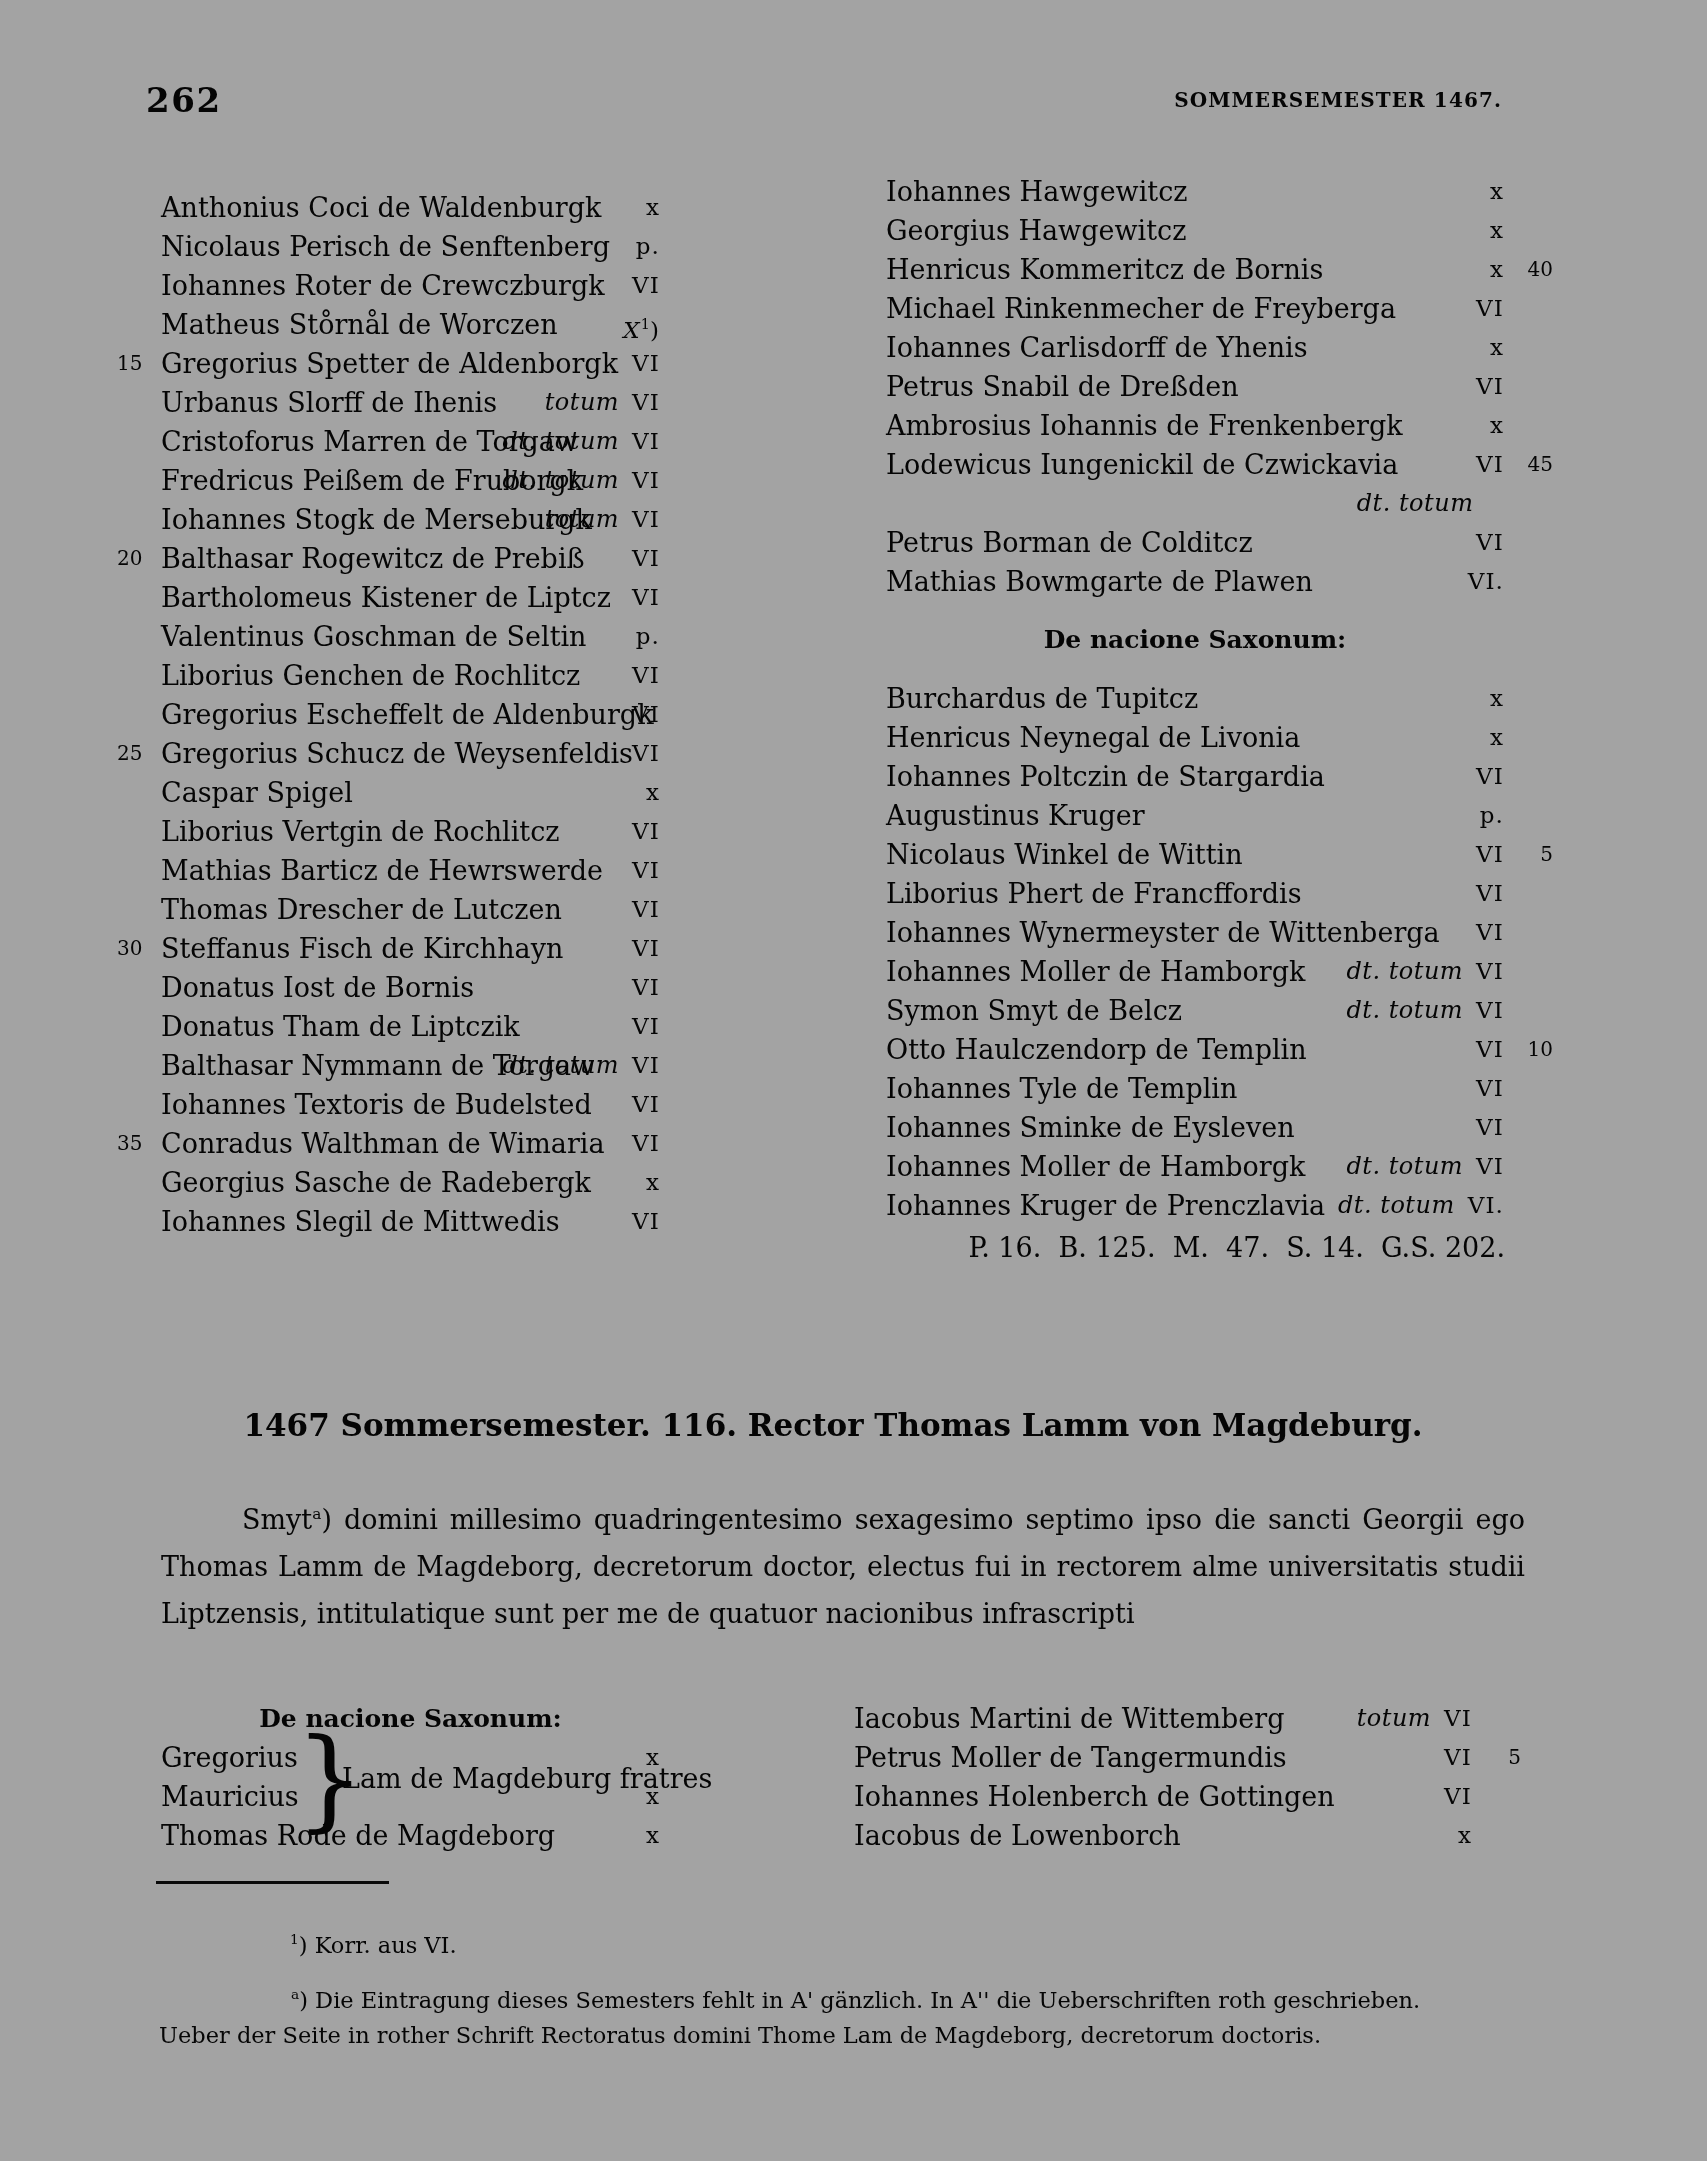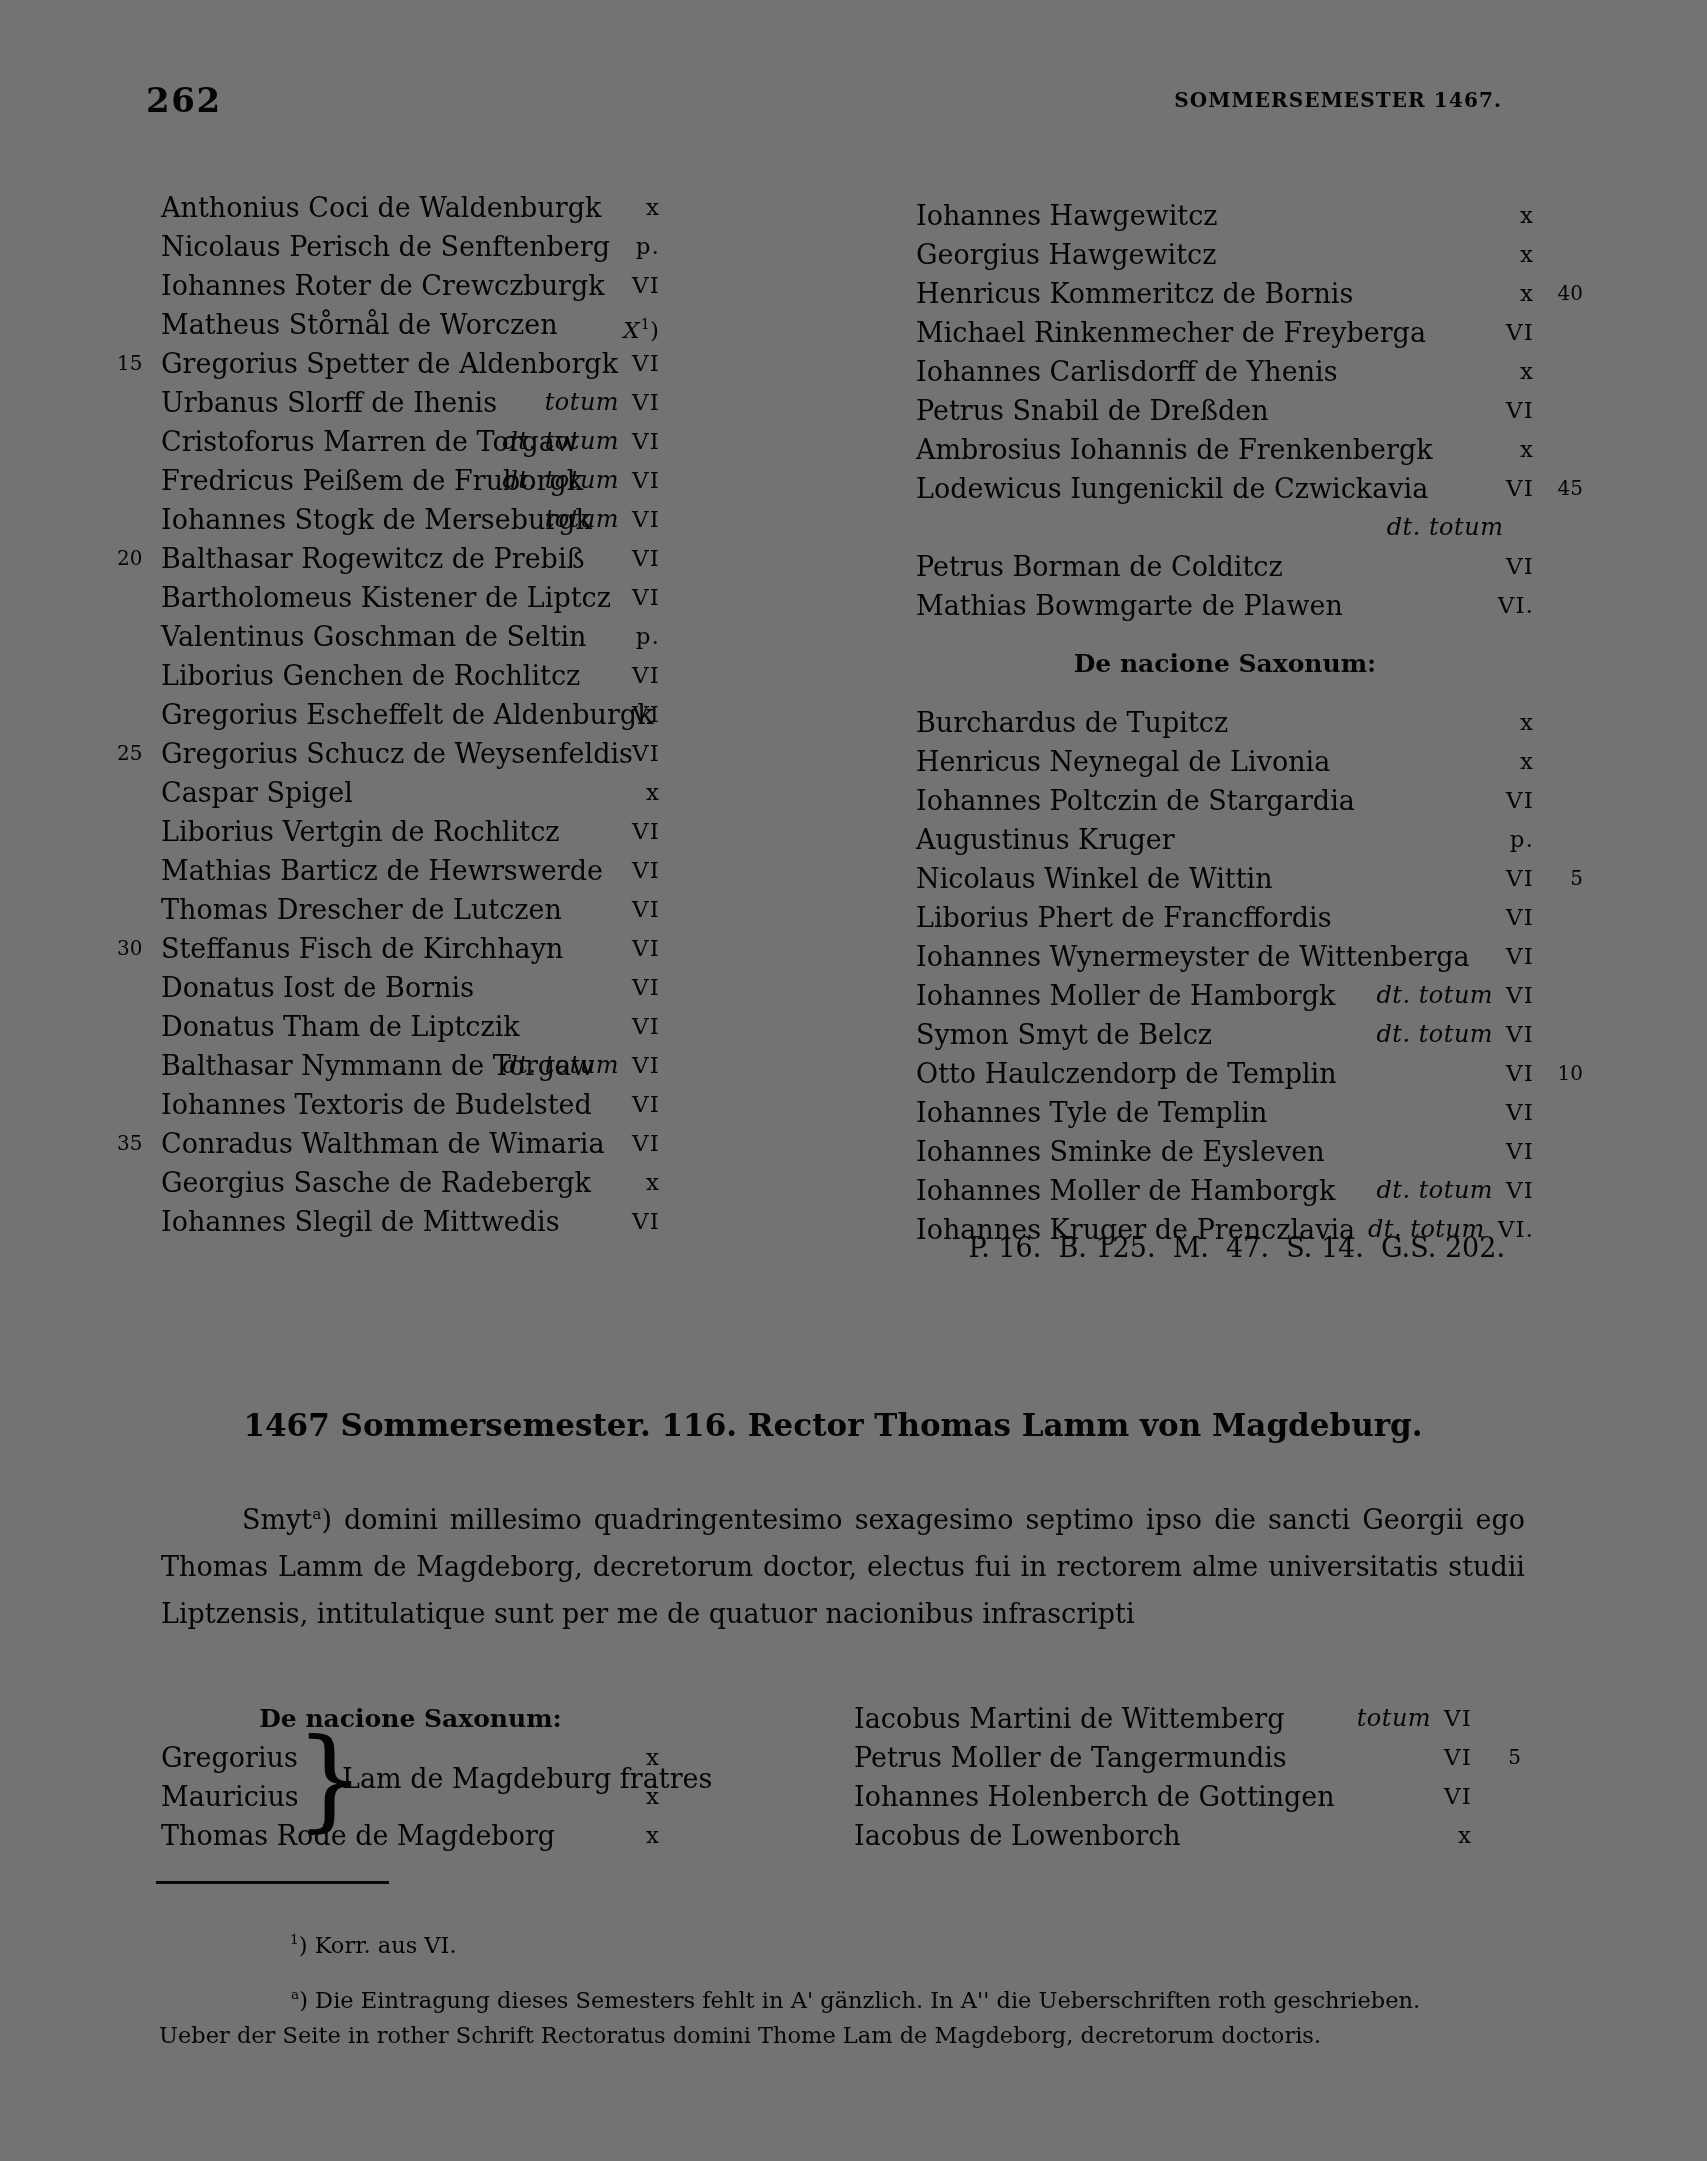--- a/index.html
+++ b/index.html
@@ -1,27 +1,27 @@
 <!DOCTYPE html>
 <html style="font-size:8.8px"><head>
 <meta charset="utf-8">
 <title>262 — Sommersemester 1467</title>
 <style>
   html,body{margin:0;padding:0;}
   body{background:#ffffff;}
-  .page{position:relative;width:1707px;height:2161px;background:#737373;color:#050505;
+  .page{position:relative;width:1707px;height:2161px;background:#a3a3a3;color:#050505;
         font-family:"DejaVu Serif","Liberation Serif",serif;overflow:hidden;}
 
   .page-number{position:absolute;left:146px;top:80px;font-size:34px;font-weight:bold;letter-spacing:1.6px;}
   .running-head{position:absolute;left:158px;top:88px;width:1344px;text-align:right;
                 font-size:20px;font-weight:bold;letter-spacing:1.1px;}
 
   .list{position:absolute;}
   #top-left-list{left:161px;top:188px;width:499px;}
-  #top-right-list{left:916px;top:172px;width:618px;margin-top:24px;}
+  #top-right-list{left:886px;top:172px;width:618px;}
   #bottom-left{left:161px;top:1699px;width:499px;}
   #bottom-right-list{left:854px;top:1699px;width:618px;}
 
   .row{position:relative;height:39px;line-height:39px;font-size:27px;white-space:nowrap;}
   .row.span2{height:78px;line-height:78px;}
   .colhead{text-align:center;font-weight:bold;font-size:25px;}
   .name{display:inline-block;}
   .pay{position:absolute;right:0;top:0;font-size:23px;}
   .cont .pay{right:17.6px;}
   .pit{font-style:italic;margin-right:13px;font-size:24px;letter-spacing:0.5px;}

